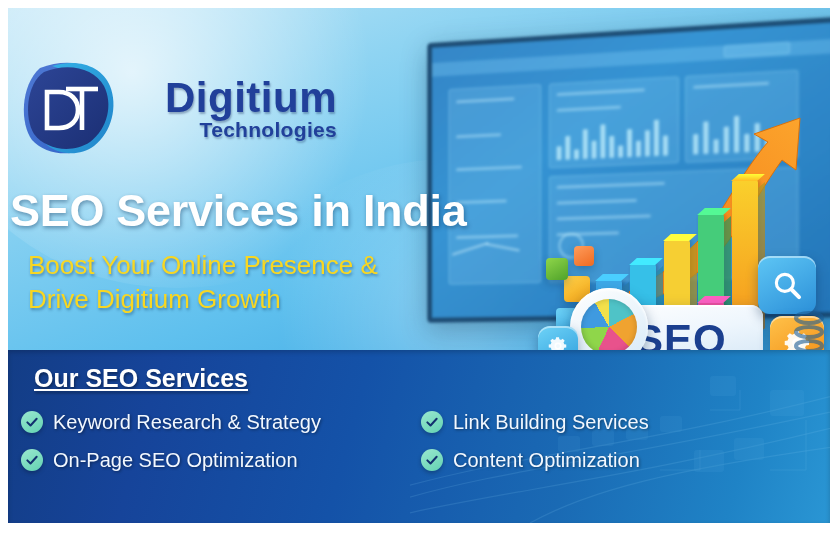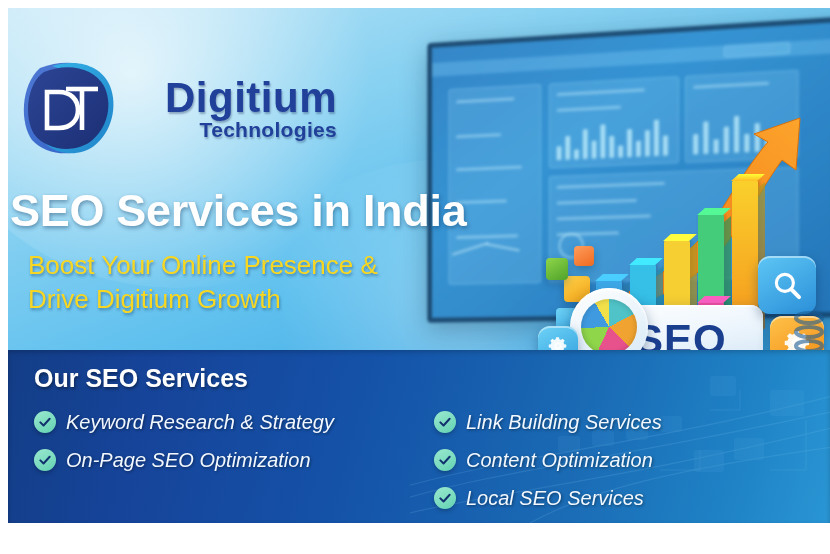--- a/index.html
+++ b/index.html
@@ -88,22 +88,22 @@
             letter-spacing:-.3px;text-shadow:1px 2px 4px rgba(10,50,90,.45);line-height:54px;white-space:nowrap;}
   .subline{position:absolute;left:20px;top:240px;font-size:26px;color:#f8d722;line-height:34px;
            text-shadow:1px 2px 3px rgba(10,50,90,.45);}
 
   
   .band{position:absolute;left:0;bottom:0;width:822px;height:173px;
         background:linear-gradient(105deg,#133d86 0%,#16449a 18%,#1452a8 42%,#1a6ab4 68%,#1f83c6 88%,#2a96d4 100%);
         box-shadow:inset 0 2px 5px rgba(0,0,0,.20);overflow:hidden;}
   .band-tex{position:absolute;right:0;bottom:0;width:420px;height:173px;opacity:.30;}
   .band-title{position:absolute;left:26px;top:14px;font-size:25px;font-weight:bold;color:#ffffff;
-              text-shadow:1px 2px 3px rgba(0,0,0,.40);}
-  .cols{position:absolute;left:26px;top:53px;width:770px;display:flex;gap:0;font-style:italic;}
+              text-shadow:1px 2px 3px rgba(0,0,0,.40);text-decoration:underline;}
+  .cols{position:absolute;left:13px;top:53px;width:770px;display:flex;gap:0;}
   .col{width:400px;}
   .col.right{width:360px;}
   .srv{display:flex;align-items:center;height:38px;}
   .chk{width:22px;height:22px;border-radius:50%;flex:0 0 22px;margin-right:10px;
        background:linear-gradient(150deg,#9ae8cf,#63d2b2);display:flex;align-items:center;justify-content:center;
        box-shadow:0 2px 4px rgba(0,0,0,.25);}
   .srv-label{font-size:20px;color:#f2f8ff;text-shadow:1px 1px 3px rgba(0,0,0,.45);white-space:nowrap;}
 </style>
 </head>
 <body>
@@ -334,26 +334,18 @@
             <span class="srv-label">Link Building Services</span>
           </div>
           <div class="srv">
             <span class="chk">
               <svg width="14" height="14" viewBox="0 0 24 24">
                   <path d="M4 12.6 L9.5 18 L20 6.5" fill="none" stroke="#12306e" stroke-width="3.4" stroke-linecap="round" stroke-linejoin="round"></path>
                 </svg>
             </span>
             <span class="srv-label">Content Optimization</span>
           </div>
-          <div class="srv">
-            <span class="chk">
-              <svg width="14" height="14" viewBox="0 0 24 24">
-                  <path d="M4 12.6 L9.5 18 L20 6.5" fill="none" stroke="#12306e" stroke-width="3.4" stroke-linecap="round" stroke-linejoin="round"></path>
-                </svg>
-            </span>
-            <span class="srv-label">Local SEO Services</span>
-          </div>
         </div>
       </div>
     </div>
 
   </div>
 </div>
 
 </body></html>

